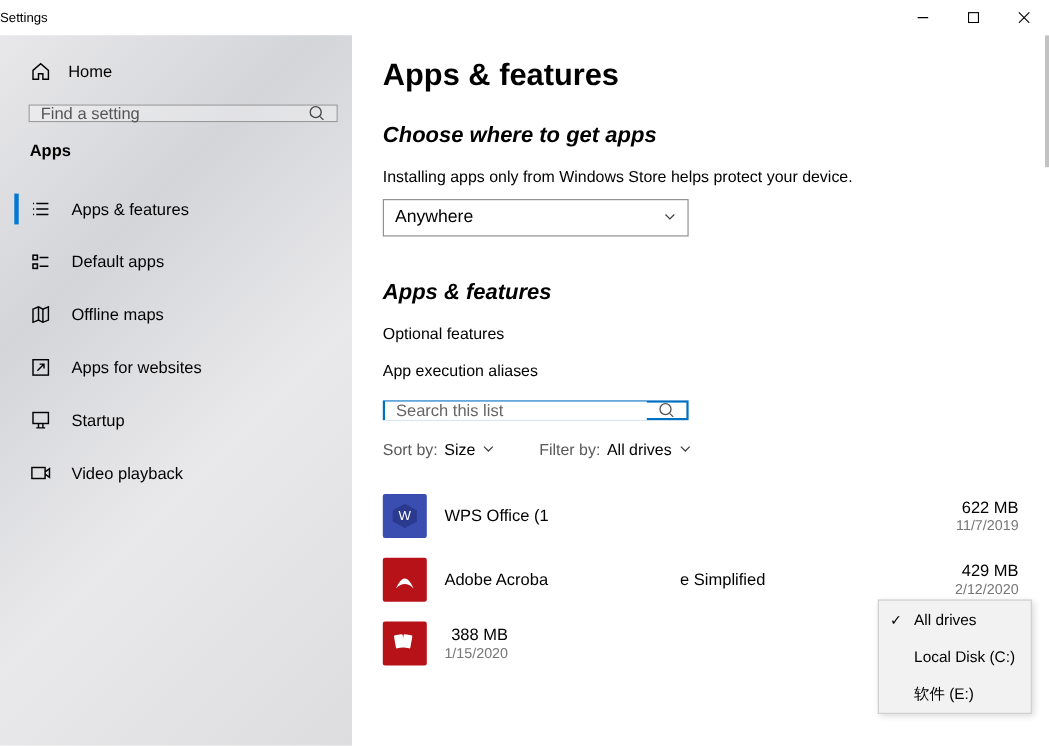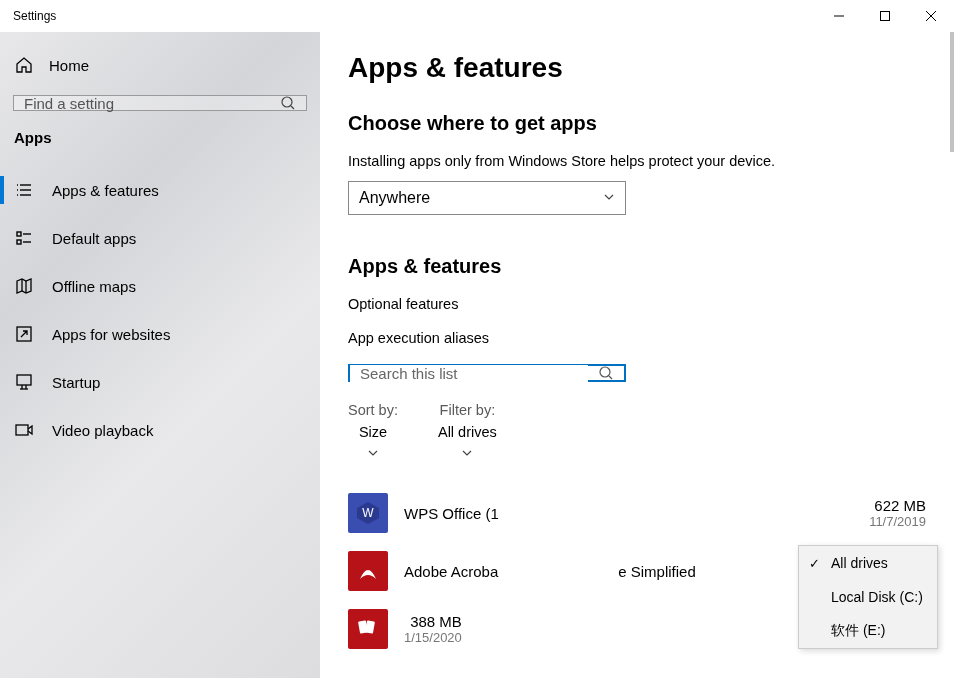--- a/index.html
+++ b/index.html
@@ -1,49 +1,49 @@
 <!DOCTYPE html>
 <html><head>
 <meta charset="utf-8">
 <style>
   * { box-sizing: border-box; margin: 0; padding: 0; font-family: "Segoe UI", Arial, sans-serif; }
   body { width: 954px; height: 678px; background: #fff; overflow: hidden; position: relative; }
-  .titlebar { height: 32px; display: flex; align-items: center; padding-left: 13px; font-size: 12px; color: #000; position: relative; }
+  .titlebar { height: 32px; display: flex; align-items: center; font-size: 12px; color: #000; position: relative; }
   .win-controls { position: absolute; right: 0; top: 0; display: flex; }
   .win-btn { width: 46px; height: 32px; display: flex; align-items: center; justify-content: center; font-size: 10px; cursor: pointer; }
   .win-btn svg { width: 10px; height: 10px; }
   .main { display: flex; height: calc(100% - 32px); }
-  .sidebar { width: 320px; height: 100%; background: linear-gradient(135deg, #e8e8ea 0%, #d4d5d9 30%, #e9e9eb 60%, #dddde0 100%); padding: 13px 0 0 0; }
+  .sidebar { width: 320px; height: 100%; background: linear-gradient(135deg, #e8e8ea 0%, #d4d5d9 30%, #e9e9eb 60%, #dddde0 100%); padding: 13px 0 0 13px; }
   .home-row { display: flex; align-items: center; padding: 0 14px; height: 40px; margin-bottom: 10px; cursor: pointer; }
   .home-row .icon { width: 20px; height: 20px; margin-right: 15px; }
   .home-row .label { font-size: 15px; }
   .search-wrap { margin: 0 13px 18px 13px; position: relative; height: 16px; border: 1px solid #9a9a9a; background: rgba(255,255,255,0.3); display: flex; align-items: center; }
   .search-input { flex: 1; border: none; background: transparent; padding: 0 10px; font-size: 15px; color: #555; outline: none; }
   .search-input::placeholder { color: #555; }
   .search-icon { width: 36px; display: flex; align-items: center; justify-content: center; }
   .section-label { padding: 0 14px; font-size: 15px; font-weight: 600; margin-bottom: 20px; }
   .nav { list-style: none; }
   .nav-item { display: flex; align-items: center; height: 48px; padding: 0 14px; cursor: pointer; position: relative; }
   .nav-item.selected::before { content: ""; position: absolute; left: 0; top: 10px; bottom: 10px; width: 4px; background: #0078d4; }
   .nav-item .icon { width: 20px; height: 20px; margin-right: 18px; display: flex; align-items: center; justify-content: center; }
   .nav-item .label { font-size: 15px; }
   .content { flex: 1; padding: 20px 28px 0 28px; overflow: hidden; position: relative; }
   h1 { font-size: 28px; font-weight: 600; margin-bottom: 28px; }
-  h2 { font-size: 20px; font-weight: 600; margin-bottom: 16px; }
+  h2 { font-size: 20px; font-weight: 600; margin-bottom: 16px; font-style: italic; }
   .desc { font-size: 14.5px; color: #000; margin-bottom: 10px; line-height: 1.4; max-width: 500px; }
   .dropdown { width: 278px; height: 34px; border: 1px solid #888; background: #fff; display: flex; align-items: center; padding: 0 10px; justify-content: space-between; cursor: pointer; margin-bottom: 40px; }
   .dropdown .chev { font-size: 12px; }
   .subhead { font-size: 20px; font-weight: 600; margin-bottom: 18px; }
   .link { font-size: 14.5px; color: #000; margin-bottom: 18px; cursor: pointer; display: block; }
   .filter-search { width: 278px; height: 18px; border: 2px solid #0070c0; background: #fff; display: flex; align-items: center; margin-bottom: 20px; }
   .filter-search input { flex: 1; border: none; padding: 0 10px; font-size: 15px; outline: none; color: #666; }
   .filter-search input::placeholder { color: #666; }
   .filter-search .sicon { width: 36px; display: flex; align-items: center; justify-content: center; }
   .sort-row { display: flex; gap: 40px; font-size: 14.5px; margin-bottom: 22px; }
-  .sort-item { cursor: pointer; display: flex; align-items: center; gap: 6px; flex-direction: column; }
+  .sort-item { cursor: pointer; display: flex; align-items: center; gap: 6px; }
   .sort-item .muted { color: #5a5a5a; }
   .app-list { }
   .app-row { display: flex; align-items: center; height: 58px; cursor: pointer; }
   .app-icon { width: 40px; height: 40px; margin-right: 16px; display: flex; align-items: center; justify-content: center; border-radius: 2px; }
   .app-icon.wps { background: #3a4db0; }
   .app-icon.acro { background: #b61218; }
   .app-icon.sol { background: #b61218; }
   .app-icon svg { width: 28px; height: 28px; }
   .app-info { flex: 1; }
   .app-name { font-size: 15px; color: #000; }

